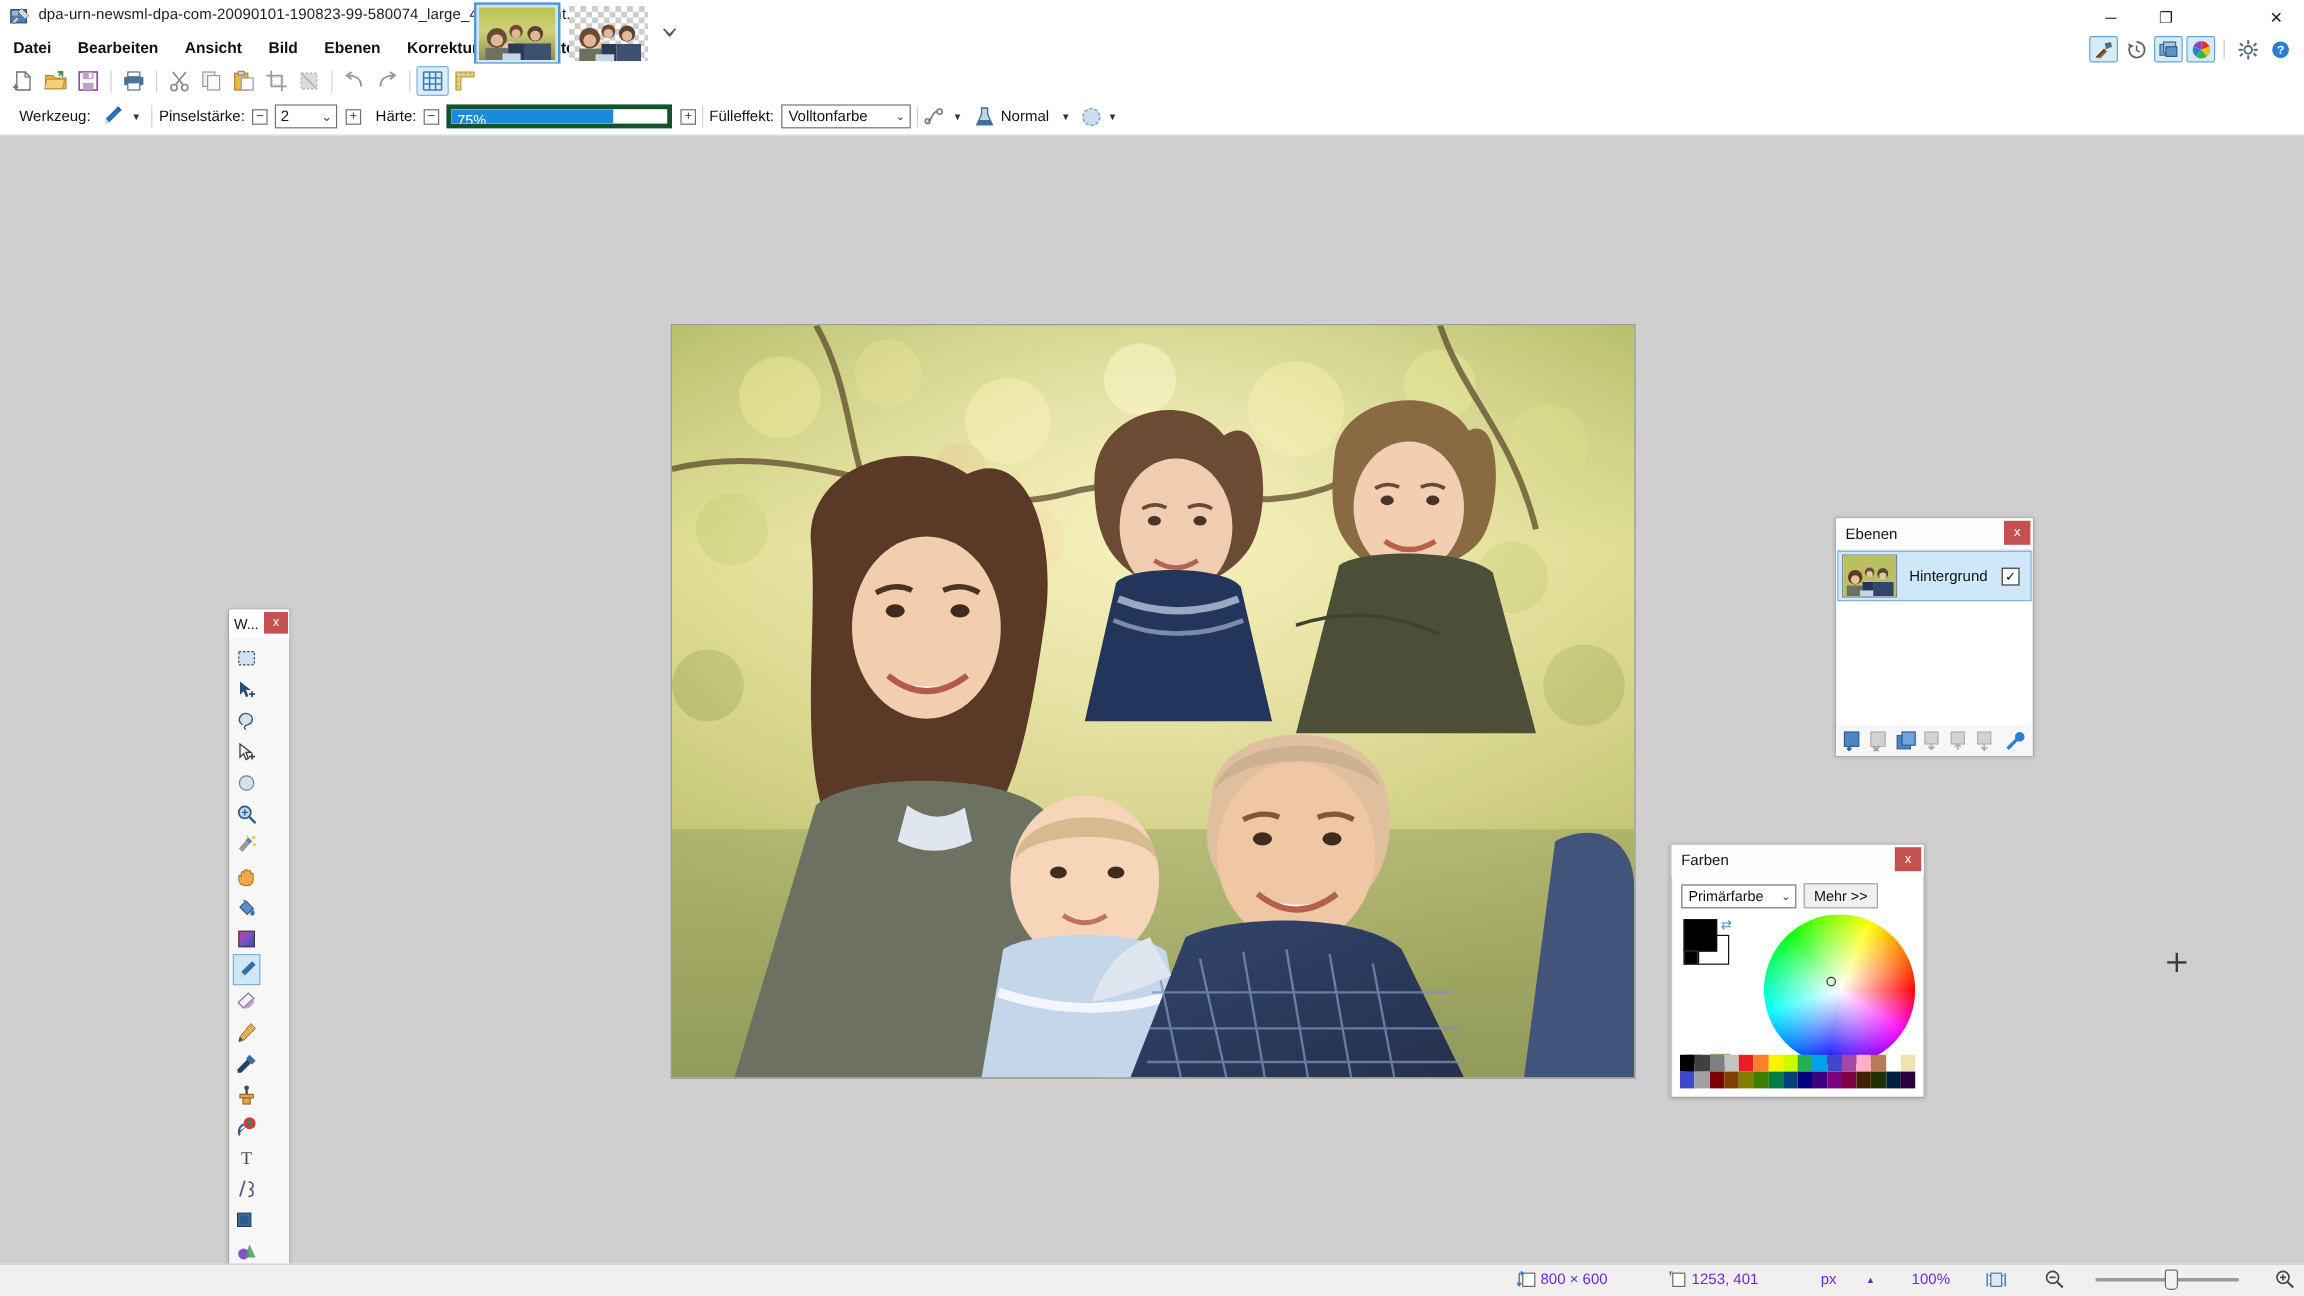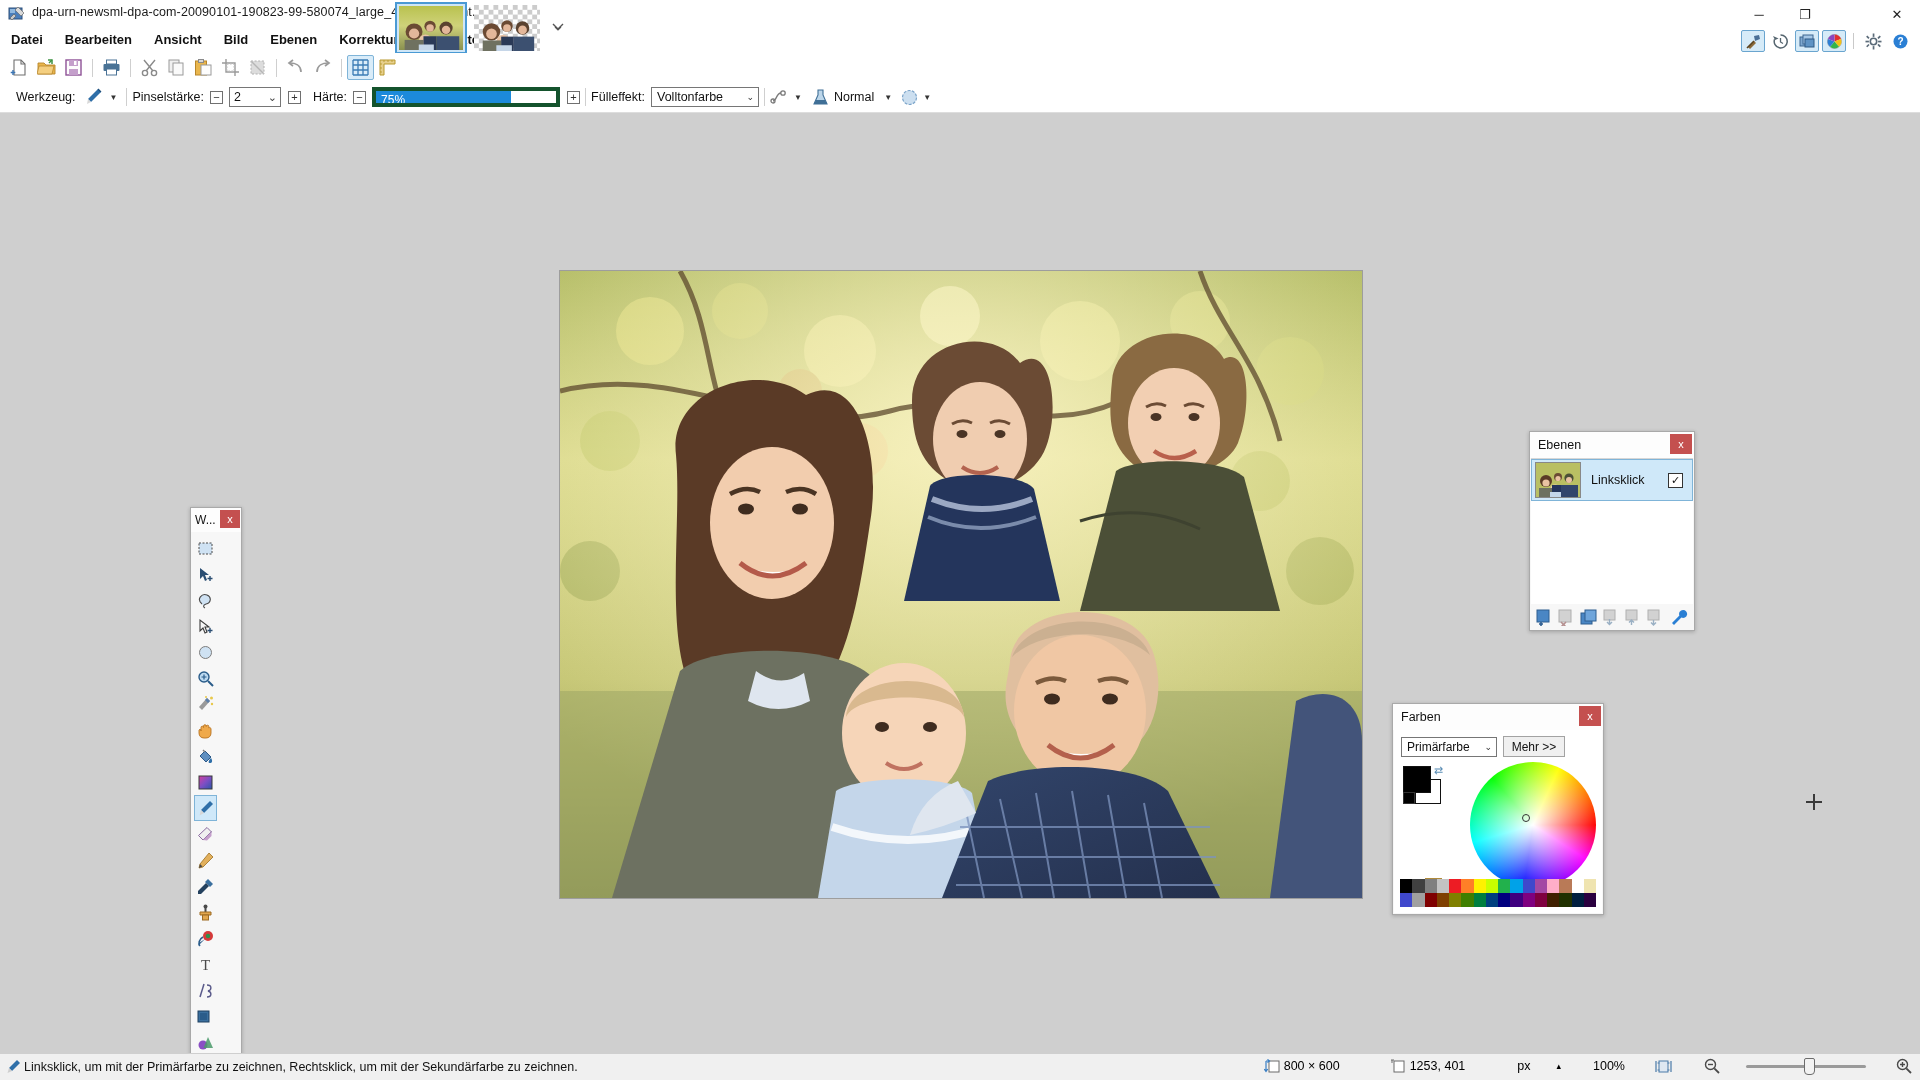--- a/index.html
+++ b/index.html
@@ -104,21 +104,21 @@
   .wheel-dot{position:absolute;width:8px;height:8px;border:1.4px solid #333;border-radius:50%;background:transparent;box-sizing:border-box;}
   .pal-small-row{position:absolute;left:9px;top:148px;display:flex;align-items:center;gap:5px;}
   .mini-sw{width:17px;height:17px;box-sizing:border-box;}
   .palette-strip{position:absolute;left:6px;right:6px;bottom:6px;height:28px;display:flex;flex-direction:column;}
   .pstrip-row{flex:1;display:flex;}
   .pstrip-row i{flex:1;}
 
   
   .statusbar{position:absolute;left:0;bottom:0;width:1920px;height:26px;background:#f0f0f0;border-top:1px solid #cfcfcf;}
   .sb-left{position:absolute;left:6px;top:5px;display:flex;align-items:center;font-size:12.5px;color:#111;}
-  .sb-right{position:absolute;right:8px;top:4px;display:flex;align-items:center;gap:26px;font-size:12.5px;color:#000000;}
+  .sb-right{position:absolute;right:8px;top:4px;display:flex;align-items:center;gap:26px;font-size:12.5px;color:#6d28d9;}
   .sb-item{display:flex;align-items:center;gap:4px;}
   .zoom-track{width:120px;height:3px;background:#9a9a9a;position:relative;border-radius:2px;}
   .zoom-knob{position:absolute;left:62px;top:-7px;width:11px;height:17px;background:#f2f2f2;border:1px solid #6c6c6c;border-radius:2px 2px 4px 4px;box-sizing:border-box;}
 
   svg{display:block;}
 </style>
 </head>
 <body>
 
 <div class="app">
@@ -693,21 +693,21 @@
                 <circle cx="22" cy="15.5" r="2.6" fill="#e9c2a2"></circle>
               <circle cx="33" cy="15" r="4.6" fill="#4b4f37"></circle>
                 <circle cx="33" cy="17" r="3" fill="#e9c2a2"></circle>
               <circle cx="19" cy="26" r="4.6" fill="#f0cdb0"></circle>
               <rect x="3" y="25" width="13" height="9" fill="#6d7161"></rect>
               <rect x="16" y="22" width="9" height="12" fill="#24355c"></rect>
               <rect x="25" y="22" width="17" height="12" fill="#32456b"></rect>
               <rect x="14" y="29" width="11" height="5" fill="#c4d6ea"></rect>
             </svg>
           </div>
-          <span class="layer-name">Linksklick</span>
+          <span class="layer-name">Hintergrund</span>
           <span class="layer-chk">✓</span>
         </div>
       </div>
       <div class="layer-btns">
         <span>
           <svg width="17" height="17" viewBox="0 0 17 17">
               <rect x="1" y="1" width="12" height="12" fill="#4a86c4" stroke="#2f5e90"></rect>
               <path d="M5 13 v4 M3 15 h4" stroke="#2f5e90" stroke-width="1.6"></path>
             </svg>
         </span>
@@ -836,29 +836,20 @@
               <i style="background: rgb(0, 31, 63);"></i>
               <i style="background: rgb(42, 0, 63);"></i>
             </div>
         </div>
       </div>
     </div>
 
   </div>
 
   <div class="statusbar">
-    <div class="sb-left">
-      <span style="margin-right:3px;">
-        <svg width="15" height="15" viewBox="0 0 15 15">
-            <path d="M11 1 L14 4 L6 12 L3 9 Z" fill="#2f6fa8"></path>
-            <path d="M3 9 L6 12 L1.5 14 Z" fill="#cfcfcf"></path>
-          </svg>
-      </span>
-      <span>Linksklick, um mit der Primärfarbe zu zeichnen, Rechtsklick, um mit der Sekundärfarbe zu zeichnen.</span>
-    </div>
     <div class="sb-right">
       <span class="sb-item">
         <span>
           <svg width="16" height="15" viewBox="0 0 16 15">
               <rect x="5" y="2" width="10" height="11" fill="#fff" stroke="#6a6a6a"></rect>
               <path d="M2 2 v10 M0.2 10 L2 12.4 L3.8 10" stroke="#3a7fc4" stroke-width="1.2" fill="none"></path>
               <path d="M2 2 h3 M3.5 0.4 L5.5 2 L3.5 3.6" stroke="#3a7fc4" stroke-width="1.2" fill="none"></path>
             </svg>
         </span>
         <span>800 × 600</span>

